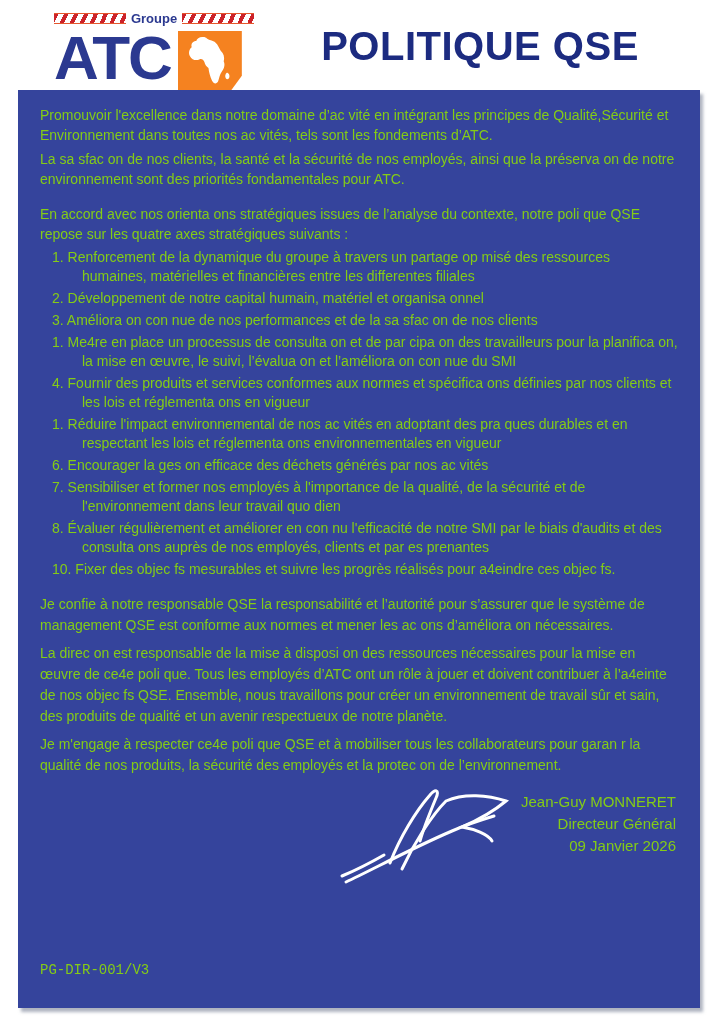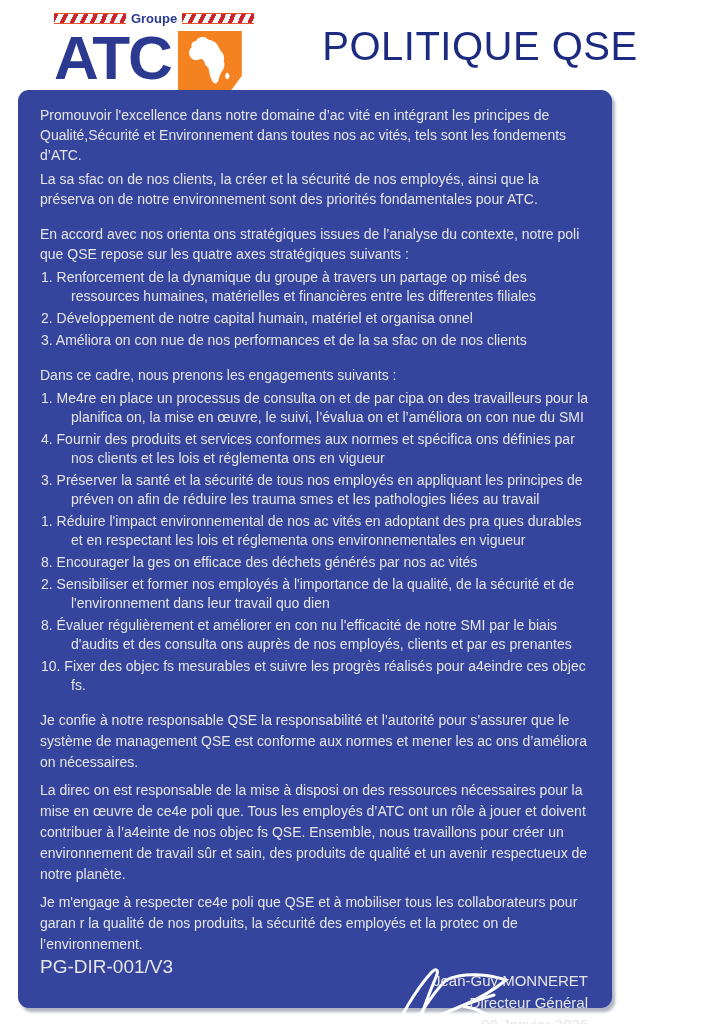--- a/index.html
+++ b/index.html
@@ -13,40 +13,40 @@
     border-top:1px solid #e4572e; border-bottom:1px solid #e4572e; }
   .groupe { color:#2b3990; font-weight:bold; font-size:13px; line-height:1; }
   .logo-main { display:flex; align-items:flex-start; gap:7px; margin-top:1px; }
   .atc { color:#2b3990; font-weight:bold; font-size:62px; line-height:62px; letter-spacing:-2px; }
   .africa-box { width:64px; height:64px; background:#f58220; margin-top:4px; flex:0 0 auto;
     clip-path:polygon(0 0,100% 0,100% 70%,78% 100%,0 100%);
     display:flex; align-items:center; justify-content:center; }
   .africa-box svg { width:52px; height:56px; }
 
   .doc-title { position:absolute; left:310px; top:24px; width:340px; margin:0; text-align:center;
-    color:#1c2b80; font-size:40px; font-weight:400; letter-spacing:0.5px; line-height:44px; }
+    color:#1c2b80; font-size:40px; font-weight:700; letter-spacing:0.5px; line-height:44px; }
 
   
-  .panel { position:absolute; left:18px; top:90px; width:594px; height:918px; box-sizing:border-box;
-    background:#35449c; color:#e5e5e5; padding:15px 22px 0 22px;
-    box-shadow:3px 4px 3px rgba(110,118,140,0.55); font-size:14px;border-radius:11px; }
+  .panel { position:absolute; left:18px; top:90px; width:682px; height:918px; box-sizing:border-box;
+    background:#35449c; color:#84cc16; padding:15px 22px 0 22px;
+    box-shadow:3px 4px 3px rgba(110,118,140,0.55); font-size:14px; }
 
   .para { margin:0 0 4px 0; line-height:20px; }
   .section-start { margin-top:15px; }
-  .plist { list-style:none; margin:2px 0 0 1px; padding:0; }
+  .plist { list-style:none; margin:2px 0 0 12px; padding:0; }
   .plist li { padding-left:30px; text-indent:-30px; line-height:19px; margin:0 0 3px 0; }
   .closing { line-height:21px; margin-bottom:7px; }
 
   
   .sig-row { position:relative; height:106px; margin-top:6px; }
   .signature { position:absolute; left:300px; top:-4px; width:178px; height:108px; }
   .signature path { fill:none; stroke:#ffffff; stroke-width:3; stroke-linecap:round; }
   .sig-text { position:absolute; right:2px; top:8px; text-align:right; font-size:15px; line-height:22px; }
 
-  .doc-ref { position:absolute; left:22px; bottom:30px; font-size:19px; }
+  .doc-ref { position:absolute; left:22px; bottom:30px; font-size:14px;font-family:Liberation Mono, monospace; }
 </style>
 </head>
 <body>
 
 <div class="page">
 
   <div>
     <div class="logo">
       <div class="logo-top">
         <span class="stripes"></span>
@@ -61,37 +61,35 @@
           </svg>
         </span>
       </div>
     </div>
     <h1 class="doc-title">POLITIQUE QSE</h1>
   </div>
 
   <div class="panel">
 
     <p class="para">Promouvoir l'excellence dans notre domaine d’ac vité en intégrant les principes de Qualité,Sécurité et Environnement dans toutes nos ac vités, tels sont les fondements d’ATC.</p>
-    <p class="para">La sa sfac on de nos clients, la créer et la sécurité de nos employés, ainsi que la préserva on de notre environnement sont des priorités fondamentales pour ATC.</p>
+    <p class="para">La sa sfac on de nos clients, la santé et la sécurité de nos employés, ainsi que la préserva on de notre environnement sont des priorités fondamentales pour ATC.</p>
 
     <p class="para section-start">En accord avec nos orienta ons stratégiques issues de l’analyse du contexte, notre poli que QSE repose sur les quatre axes stratégiques suivants :</p>
     <ul class="plist">
       <li>1. Renforcement de la dynamique du groupe à travers un partage op misé des ressources humaines, matérielles et financières entre les differentes filiales</li>
       <li>2. Développement de notre capital humain, matériel et organisa onnel</li>
       <li>3. Améliora on con nue de nos performances et de la sa sfac on de nos clients</li>
     </ul>
 
-    <p class="para section-start">Dans ce cadre, nous prenons les engagements suivants :</p>
     <ul class="plist">
       <li>1. Me4re en place un processus de consulta on et de par cipa on des travailleurs pour la planifica on, la mise en œuvre, le suivi, l’évalua on et l’améliora on con nue du SMI</li>
       <li>4. Fournir des produits et services conformes aux normes et spécifica ons définies par nos clients et les lois et réglementa ons en vigueur</li>
-      <li>3. Préserver la santé et la sécurité de tous nos employés en appliquant les principes de préven on afin de réduire les trauma smes et les pathologies liées au travail</li>
       <li>1. Réduire l'impact environnemental de nos ac vités en adoptant des pra ques durables et en respectant les lois et réglementa ons environnementales en vigueur</li>
-      <li>8. Encourager la ges on efficace des déchets générés par nos ac vités</li>
-      <li>2. Sensibiliser et former nos employés à l'importance de la qualité, de la sécurité et de l'environnement dans leur travail quo dien</li>
+      <li>6. Encourager la ges on efficace des déchets générés par nos ac vités</li>
+      <li>7. Sensibiliser et former nos employés à l'importance de la qualité, de la sécurité et de l'environnement dans leur travail quo dien</li>
       <li>8. Évaluer régulièrement et améliorer en con nu l'efficacité de notre SMI par le biais d'audits et des consulta ons auprès de nos employés, clients et par es prenantes</li>
       <li>10. Fixer des objec fs mesurables et suivre les progrès réalisés pour a4eindre ces objec fs.</li>
     </ul>
 
     <p class="para section-start closing">Je confie à notre responsable QSE la responsabilité et l’autorité pour s’assurer que le système de management QSE est conforme aux normes et mener les ac ons d’améliora on nécessaires.</p>
     <p class="para closing">La direc on est responsable de la mise à disposi on des ressources nécessaires pour la mise en œuvre de ce4e poli que. Tous les employés d’ATC ont un rôle à jouer et doivent contribuer à l’a4einte de nos objec fs QSE. Ensemble, nous travaillons pour créer un environnement de travail sûr et sain, des produits de qualité et un avenir respectueux de notre planète.</p>
     <p class="para closing">Je m'engage à respecter ce4e poli que QSE et à mobiliser tous les collaborateurs pour garan r la qualité de nos produits, la sécurité des employés et la protec on de l’environnement.</p>
 
     <div class="sig-row">
       <svg class="signature" viewBox="0 0 178 108" aria-hidden="true">

